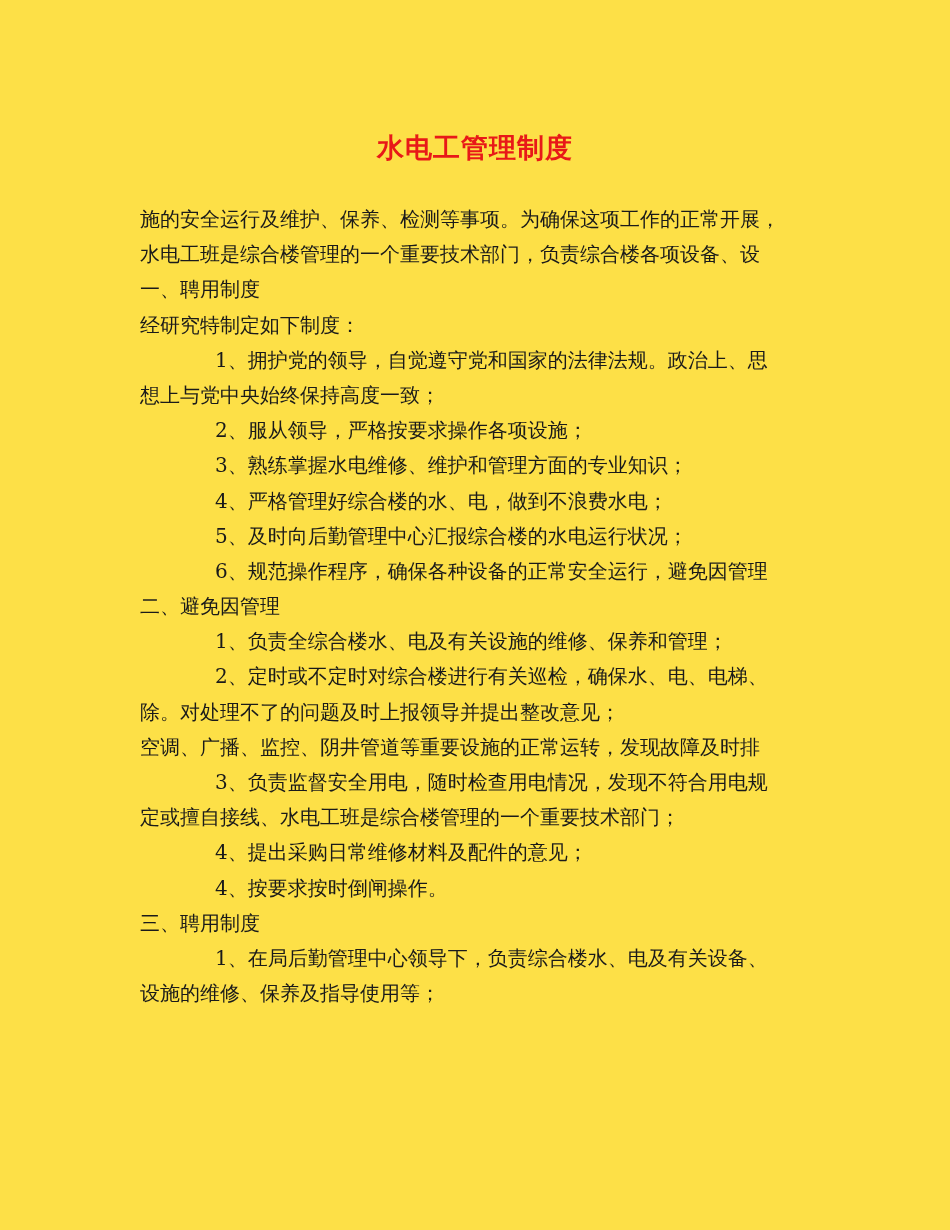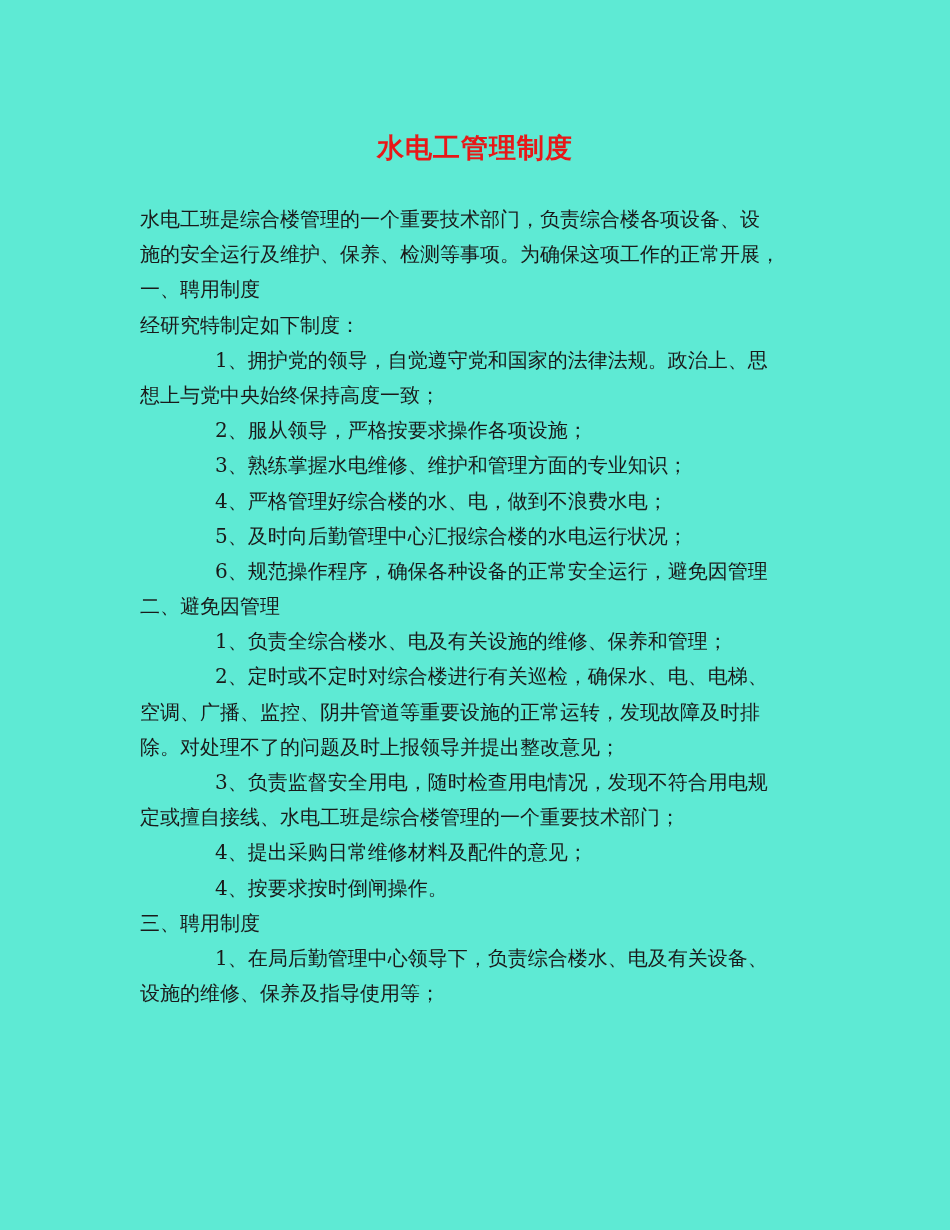--- a/index.html
+++ b/index.html
@@ -1,52 +1,52 @@
 <!DOCTYPE html>
 <html><head>
 <meta charset="utf-8">
 <style>
   html, body { margin: 0; padding: 0; background: #ffffff; }
   body { width: 950px; height: 1230px; position: relative; overflow: hidden; }
-  .page { position: absolute; left: 0; top: 0; width: 950px; height: 1230px; background: #5eead4; }
+  .page { position: absolute; left: 0; top: 0; width: 950px; height: 1230px; background: #fde047; }
   .title {
     position: absolute; left: 0; top: 128px; width: 950px; text-align: center;
     font-family: "DejaVu Sans", sans-serif; font-weight: bold;
     font-size: 27px; line-height: 40px; color: #e81818; letter-spacing: 1px;
   }
   .body {
     position: absolute; left: 140px; top: 202px; width: 680px;
     font-family: "DejaVu Serif", serif; font-size: 20px; line-height: 35.2px;
     color: #1a1a1a;
   }
   .line { white-space: nowrap; height: 35.2px; }
   .ind { padding-left: 75px; }
 </style>
 </head>
 <body>
 
 <div class="page">
   <div class="title">水电工管理制度</div>
   <div class="body" id="doc-body">
+      <div class="line">施的安全运行及维护、保养、检测等事项。为确保这项工作的正常开展，</div>
       <div class="line">水电工班是综合楼管理的一个重要技术部门，负责综合楼各项设备、设</div>
-      <div class="line">施的安全运行及维护、保养、检测等事项。为确保这项工作的正常开展，</div>
       <div class="line">一、聘用制度</div>
       <div class="line">经研究特制定如下制度：</div>
       <div class="line ind">1、拥护党的领导，自觉遵守党和国家的法律法规。政治上、思</div>
       <div class="line">想上与党中央始终保持高度一致；</div>
       <div class="line ind">2、服从领导，严格按要求操作各项设施；</div>
       <div class="line ind">3、熟练掌握水电维修、维护和管理方面的专业知识；</div>
       <div class="line ind">4、严格管理好综合楼的水、电，做到不浪费水电；</div>
       <div class="line ind">5、及时向后勤管理中心汇报综合楼的水电运行状况；</div>
       <div class="line ind">6、规范操作程序，确保各种设备的正常安全运行，避免因管理</div>
       <div class="line">二、避免因管理</div>
       <div class="line ind">1、负责全综合楼水、电及有关设施的维修、保养和管理；</div>
       <div class="line ind">2、定时或不定时对综合楼进行有关巡检，确保水、电、电梯、</div>
+      <div class="line">除。对处理不了的问题及时上报领导并提出整改意见；</div>
       <div class="line">空调、广播、监控、阴井管道等重要设施的正常运转，发现故障及时排</div>
-      <div class="line">除。对处理不了的问题及时上报领导并提出整改意见；</div>
       <div class="line ind">3、负责监督安全用电，随时检查用电情况，发现不符合用电规</div>
       <div class="line">定或擅自接线、水电工班是综合楼管理的一个重要技术部门；</div>
       <div class="line ind">4、提出采购日常维修材料及配件的意见；</div>
       <div class="line ind">4、按要求按时倒闸操作。</div>
       <div class="line">三、聘用制度</div>
       <div class="line ind">1、在局后勤管理中心领导下，负责综合楼水、电及有关设备、</div>
       <div class="line">设施的维修、保养及指导使用等；</div>
     </div>
 </div>
 

